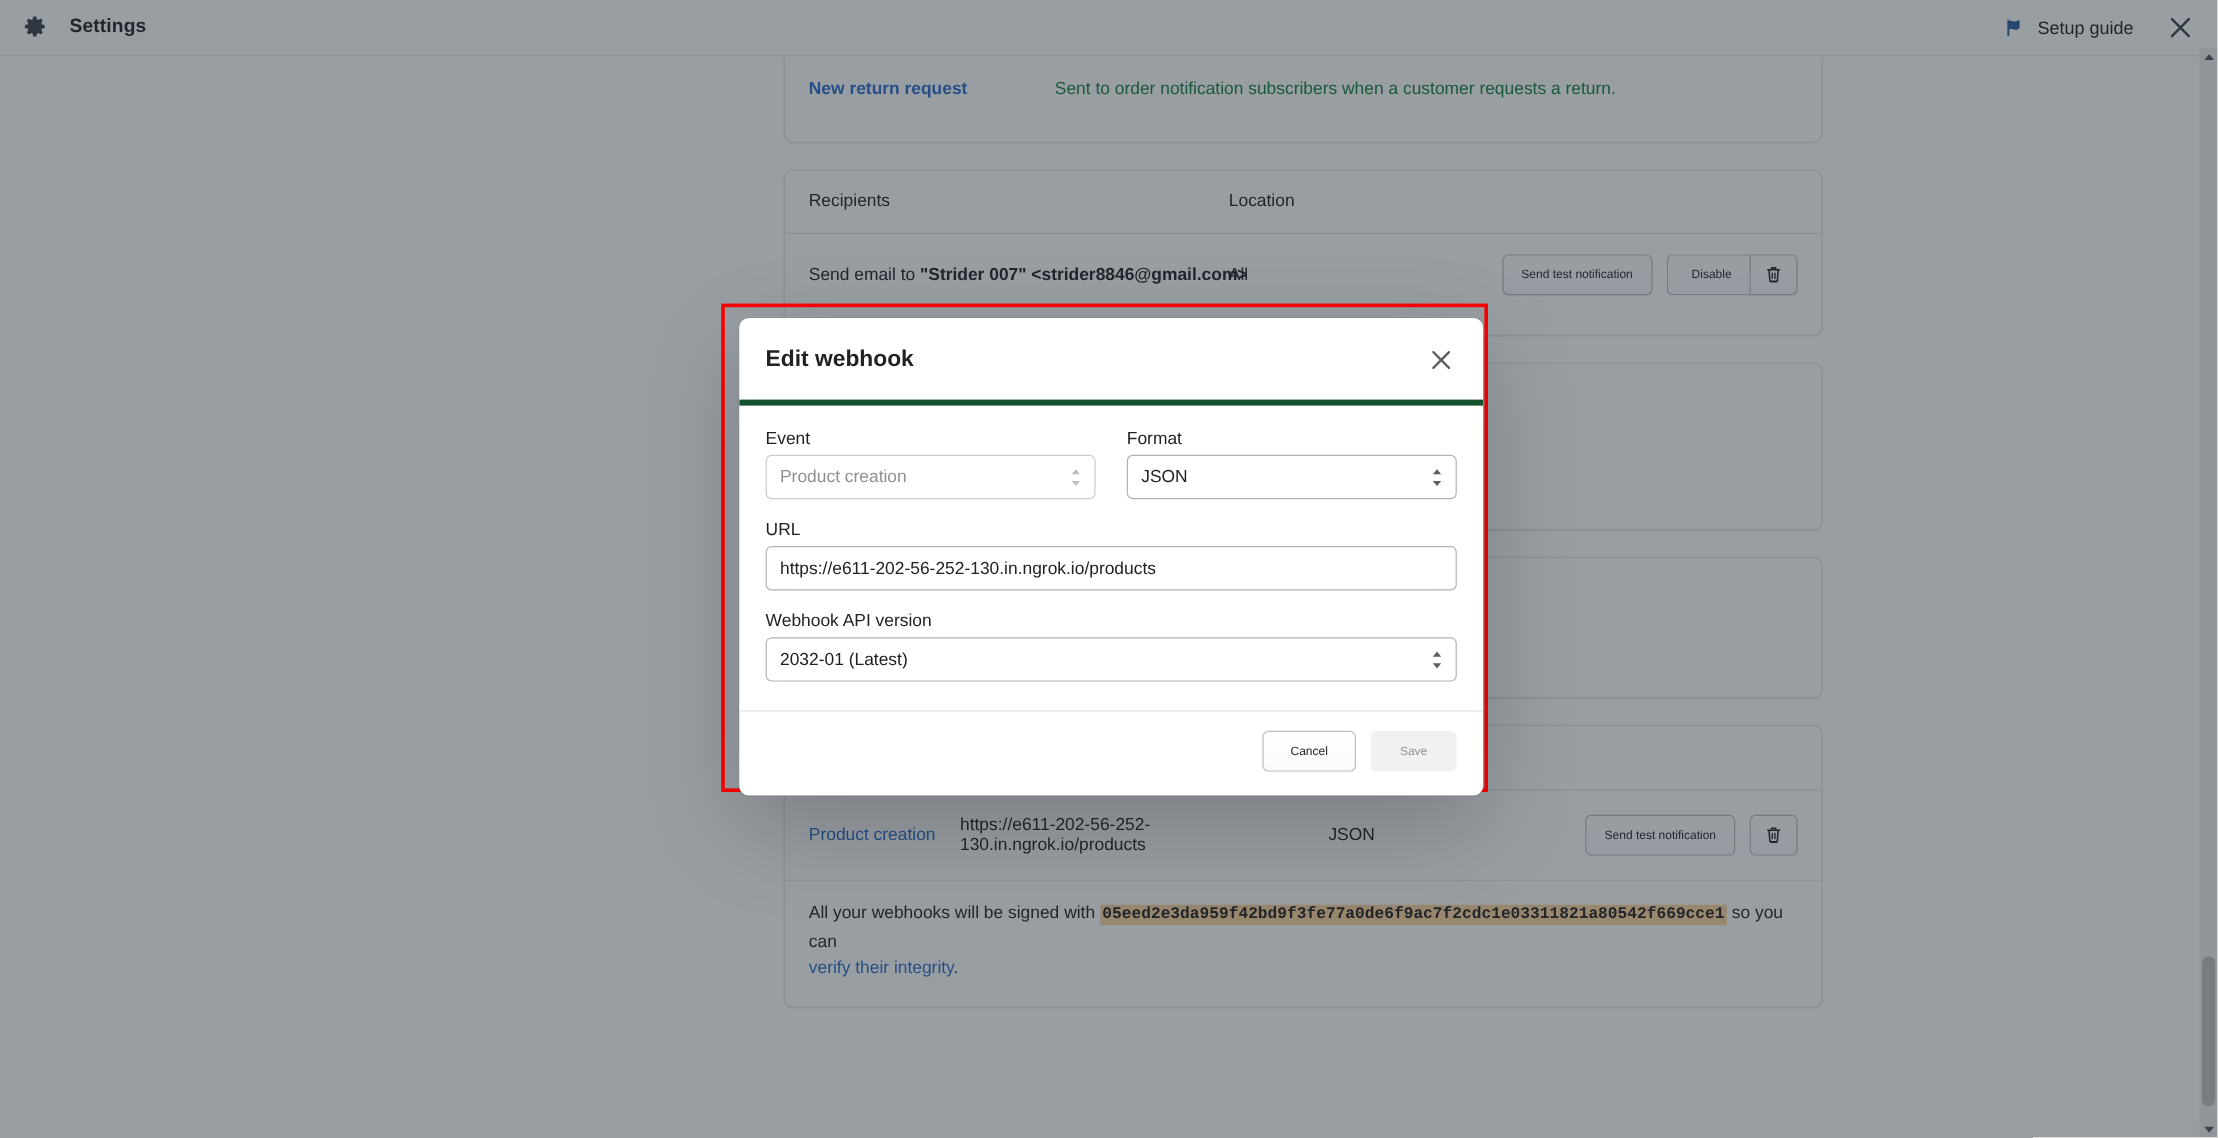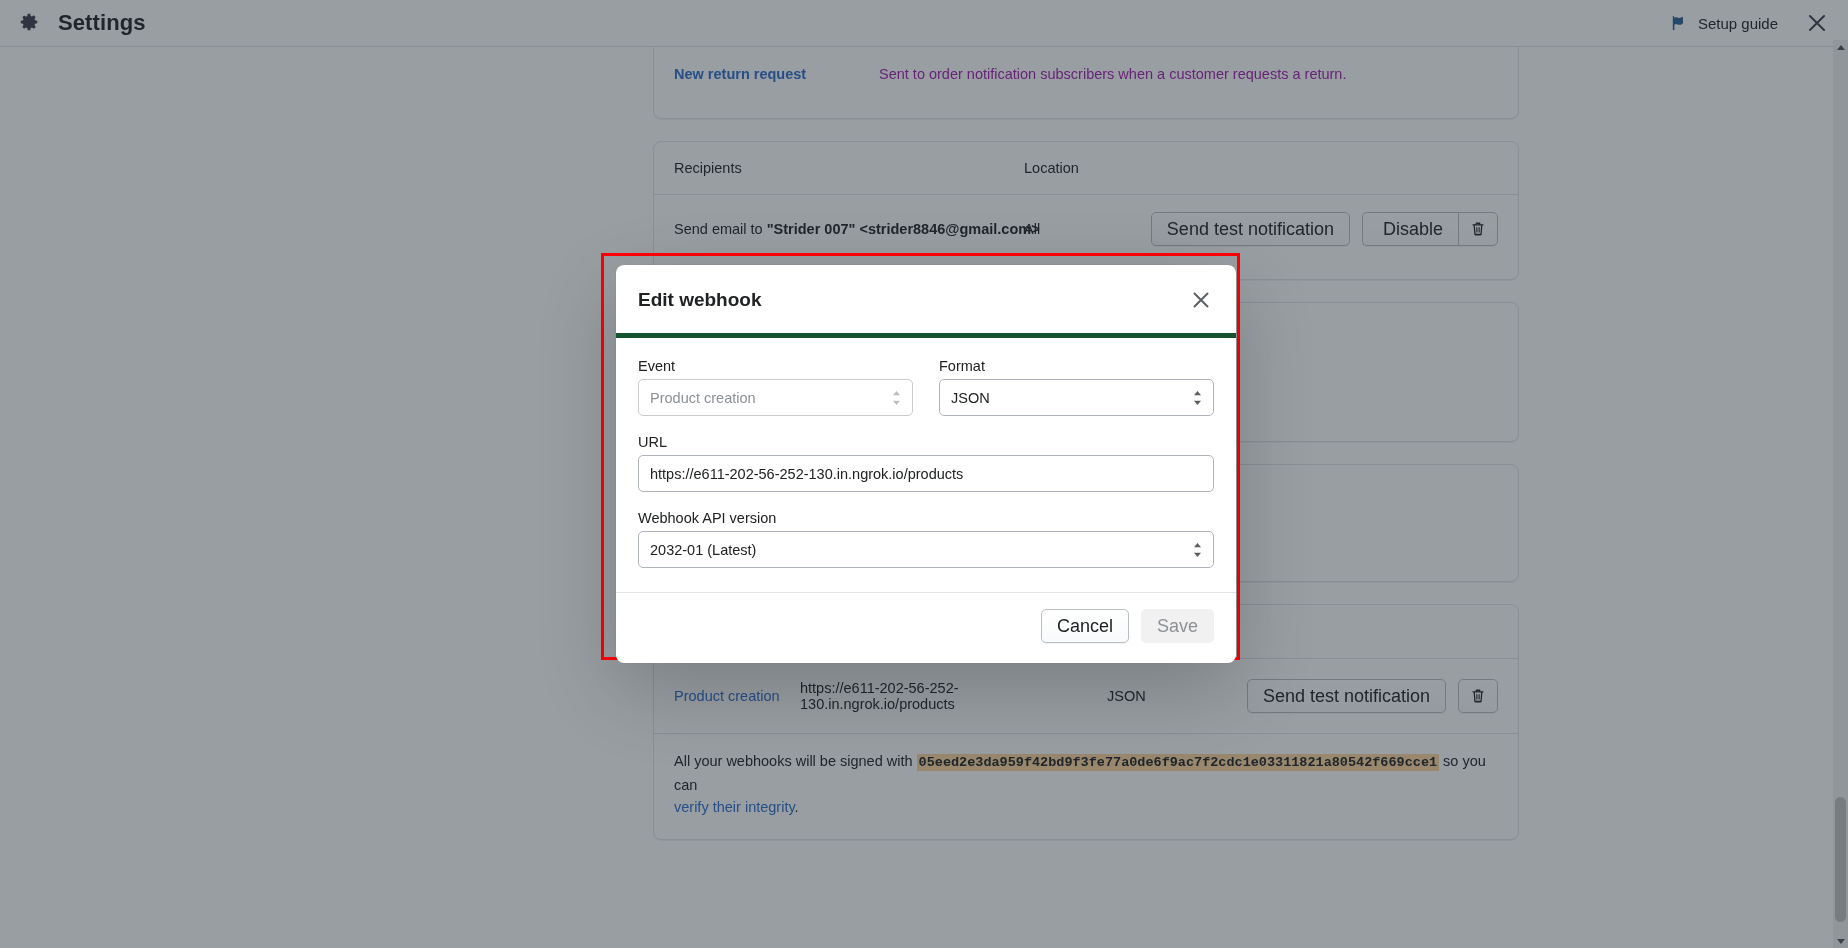--- a/index.html
+++ b/index.html
@@ -27,21 +27,21 @@
     background: #ffffff;
     border-bottom: 1px solid #e1e3e5;
     display: flex;
     align-items: center;
     padding: 0 18px;
     z-index: 5;
   }
   .topbar-left { display: flex; align-items: center; gap: 18px; }
   .gear-icon { width: 22px; height: 22px; display: block; }
   .topbar-title {
-    font-size: 22px;
+    font-size: 16px;
     font-weight: bold;
     color: #202223;
     letter-spacing: .1px;
   }
   .topbar-right {
     margin-left: auto;
     display: flex;
     align-items: center;
     gap: 26px;
   }
@@ -78,21 +78,21 @@
     box-shadow: 0 1px 0 rgba(22,29,37,.05);
     margin-bottom: 22px;
   }
 
   .link {
     color: #2c6ecb;
     font-size: 14.5px;
     font-weight: bold;
     cursor: pointer;
   }
-  .muted { color: #a21caf; font-size: 14.5px; }
+  .muted { color: #15803d; font-size: 14.5px; }
 
   
   .card-notif-row {
     height: 52px;
     display: flex;
     align-items: center;
     padding: 0 20px;
   }
   .card-notif-row .c1 { width: 205px; }
   .card-notif-row .c2 { flex: 1; }
@@ -120,21 +120,21 @@
   .btn {
     display: inline-flex;
     align-items: center;
     justify-content: center;
     height: 34px;
     padding: 0 15px;
     background: linear-gradient(180deg,#fff,#f9fafb);
     border: 1px solid #babfc3;
     border-radius: 5px;
     box-shadow: 0 1px 0 rgba(0,0,0,.05);
-    font-size: 18px;
+    font-size: 10px;
     color: #202223;
     cursor: pointer;
     white-space: nowrap;
   }
   .btn-group { display: flex; margin-left: auto; gap: 12px; align-items: center; }
   .split {
     display: flex;
     align-items: stretch;
   }
   .split .btn:first-child {

